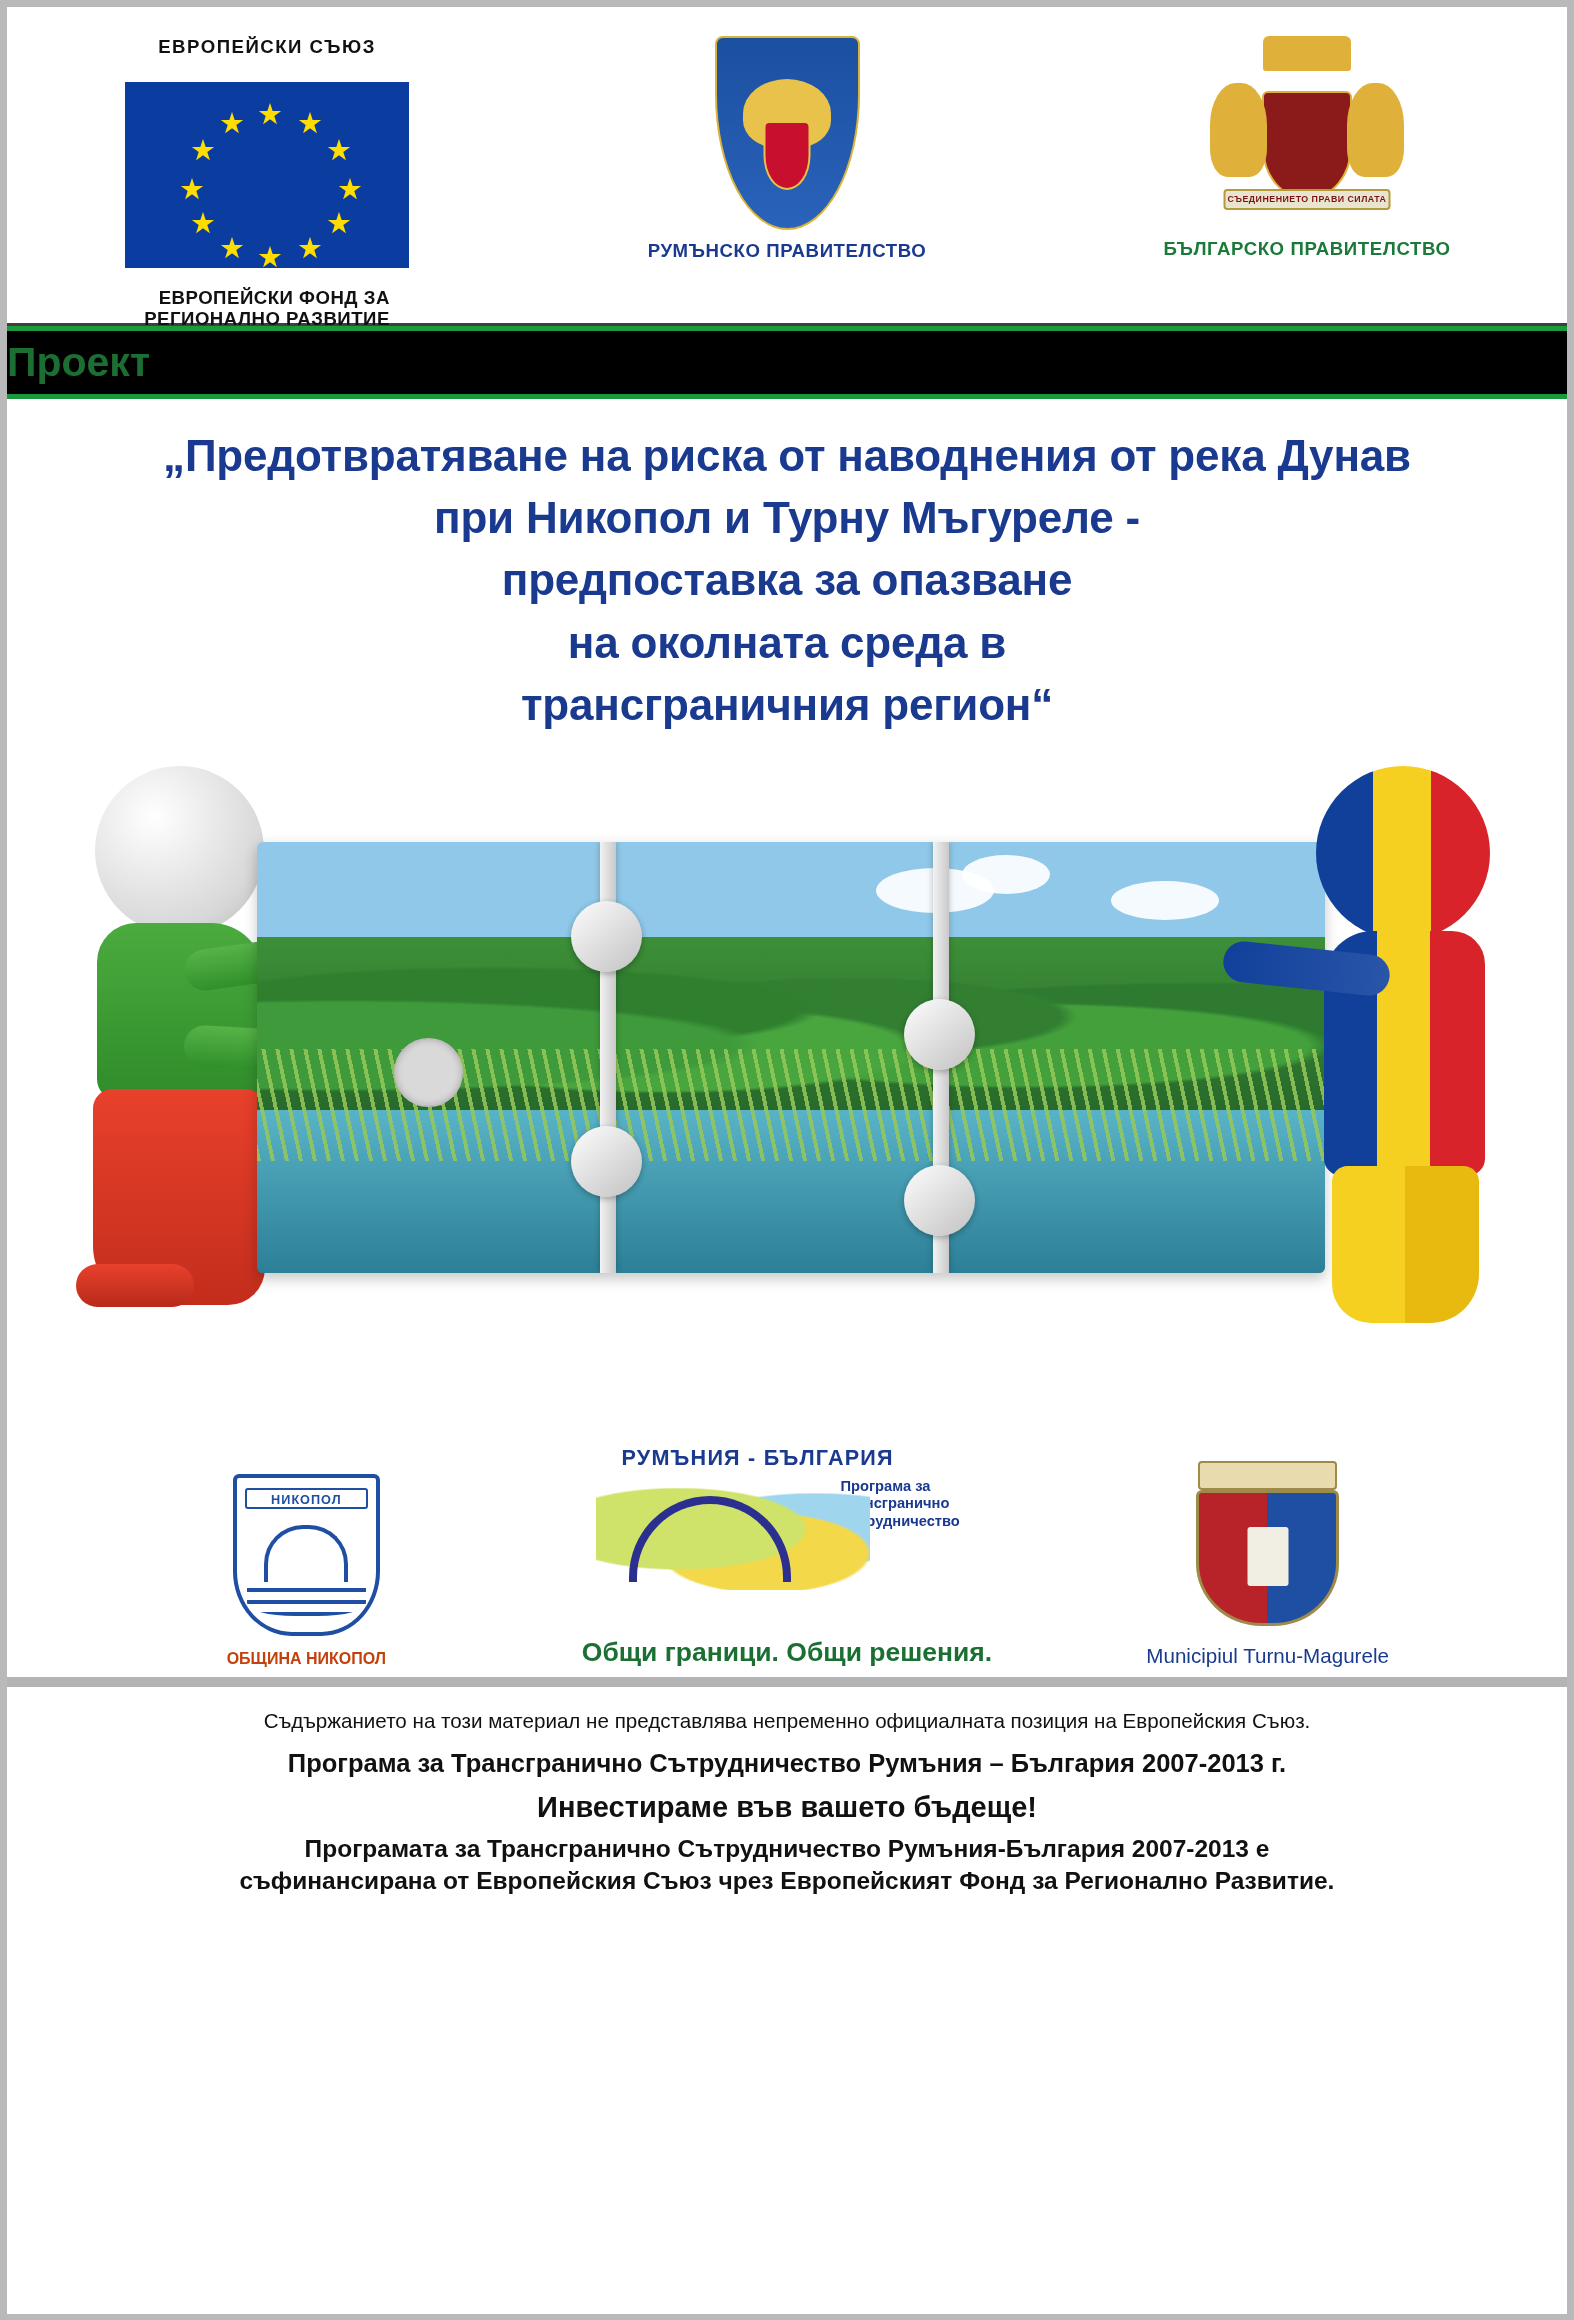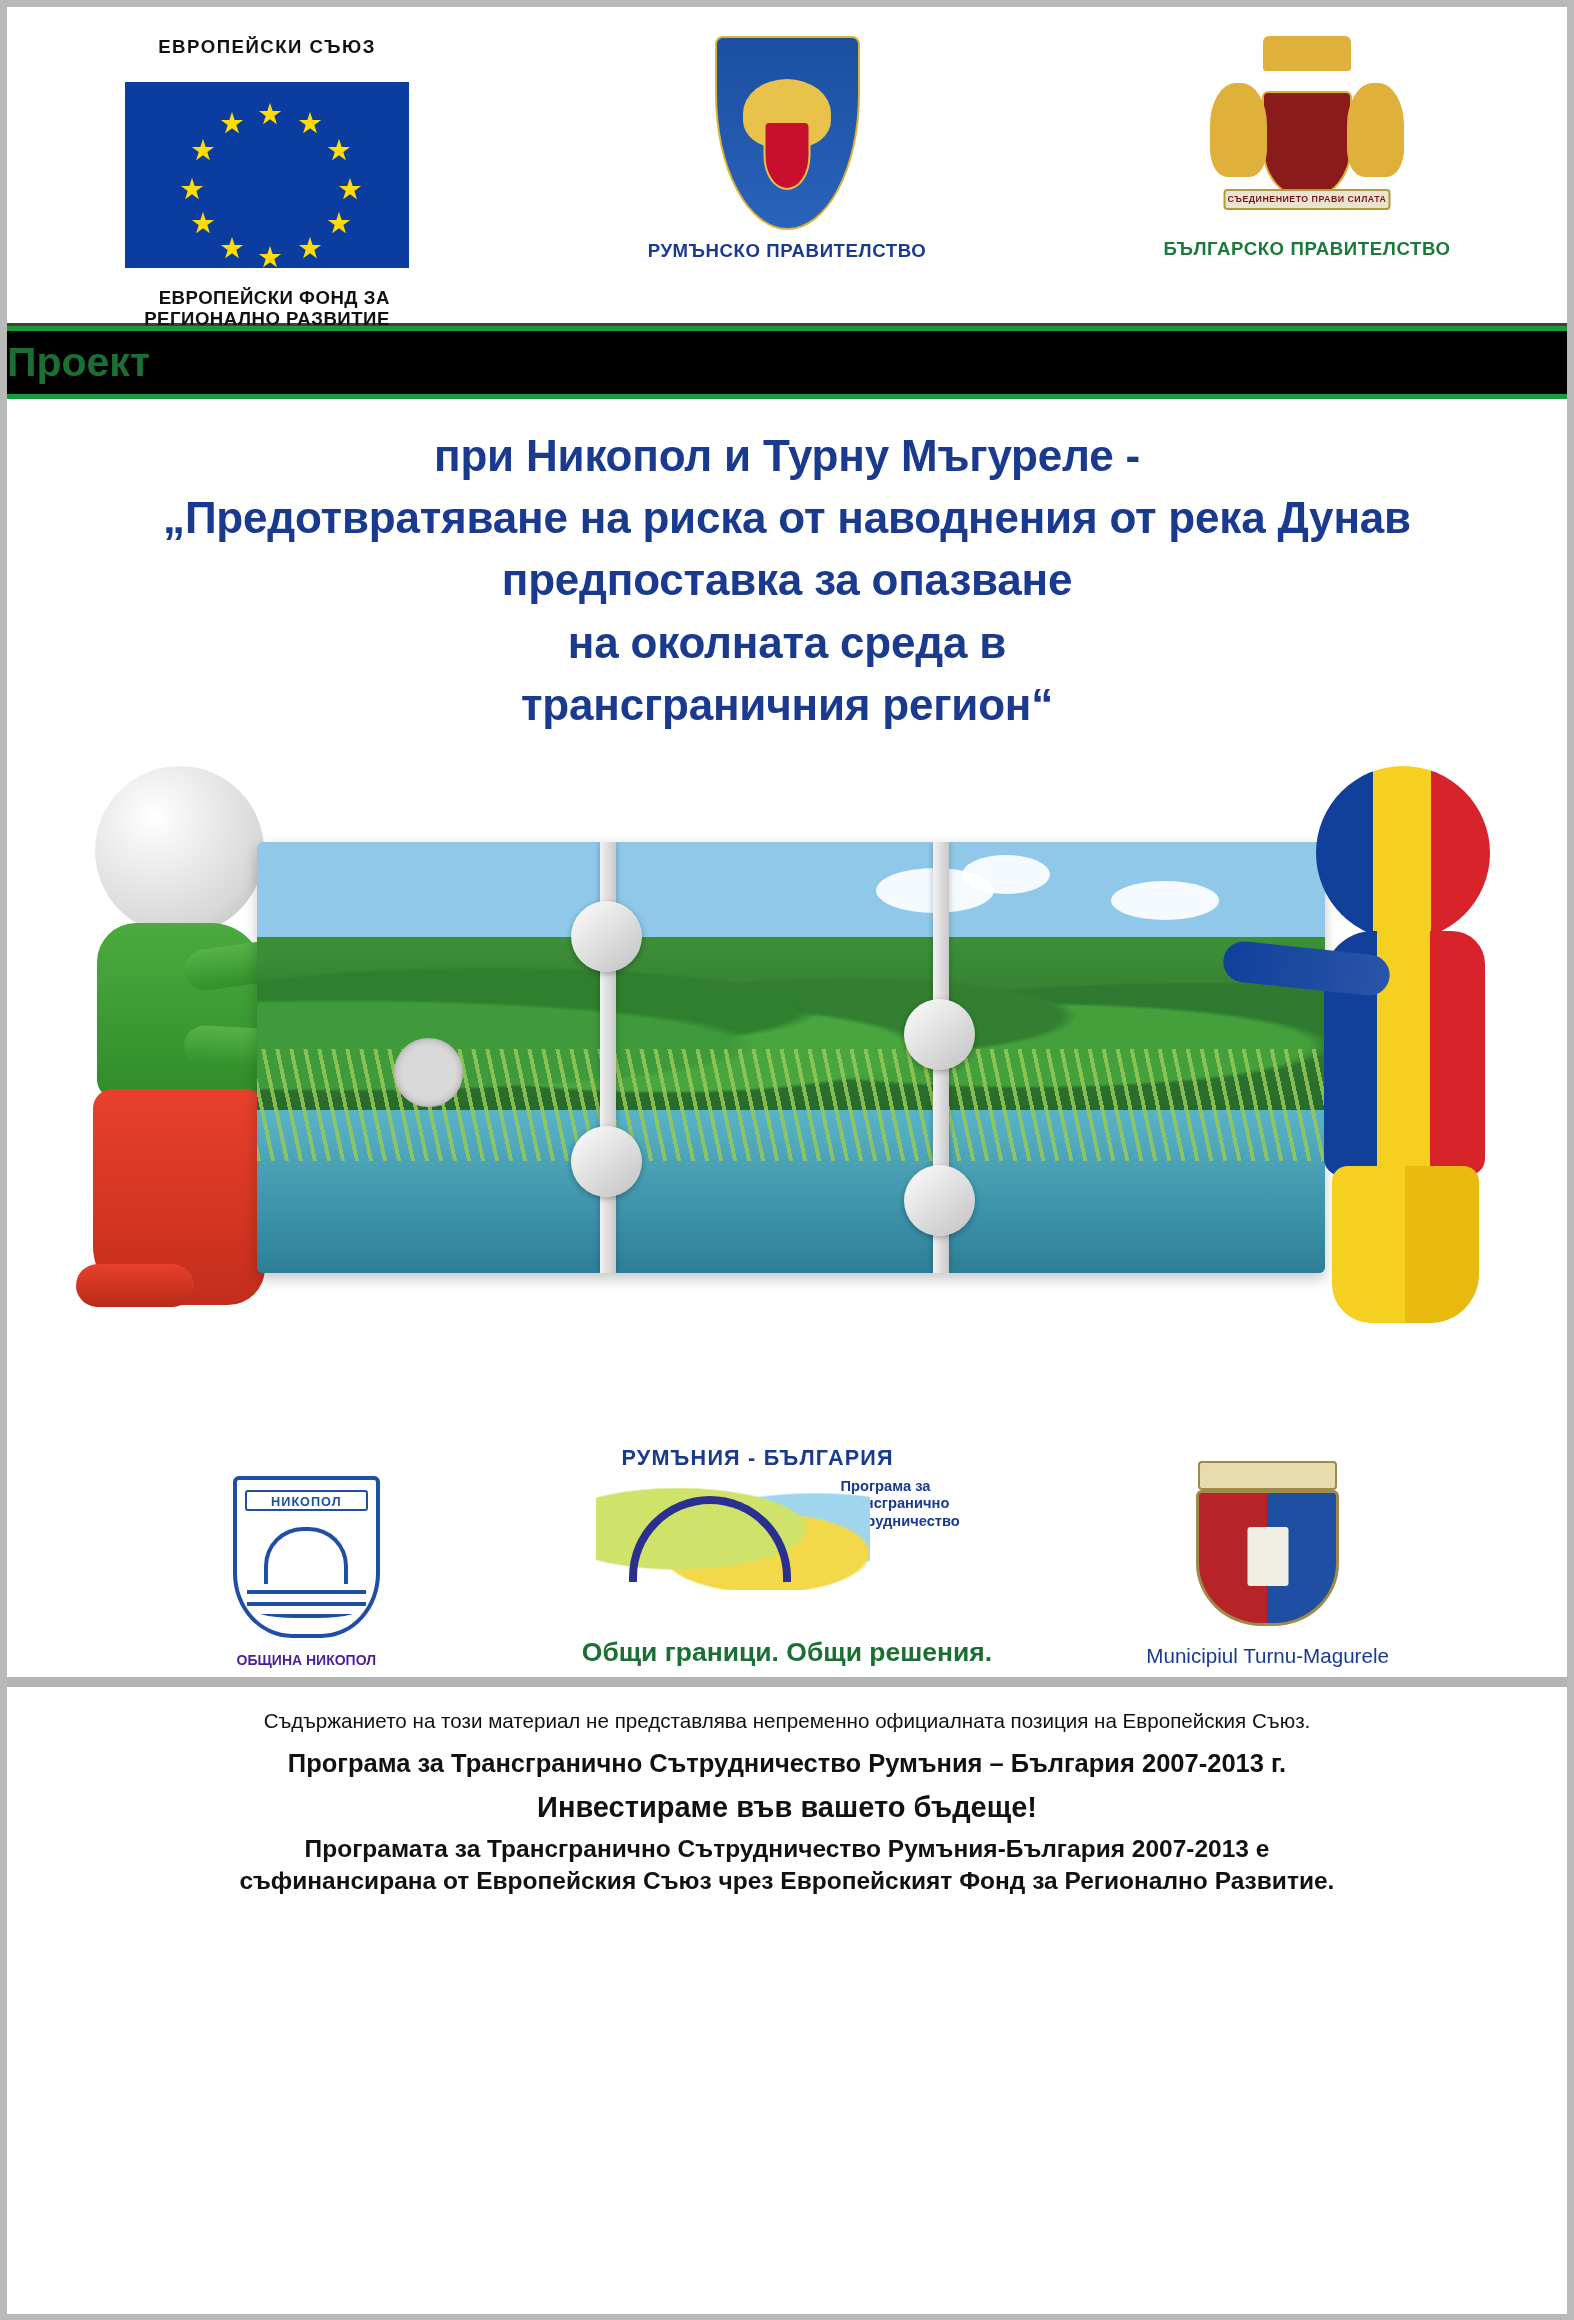--- a/index.html
+++ b/index.html
@@ -349,23 +349,23 @@
     border-radius: 39px 39px 0 0;
     border-bottom: none;
   }
   .nikopol-crest .waves {
     position: absolute; left: 9.8px; right: 9.8px; bottom: 15.7px; height: 33px;
     background: repeating-linear-gradient(0deg,#1f4fa3 0 3.9px, #fff 3.9px 11.8px);
     border-radius: 0 0 40% 40%;
   }
   .partner-caption {
     margin-top: 13.7px;
-    font-size: 14px;
-    font-weight: bold;
-    color: #4c1d95;
+    font-size: 16px;
+    font-weight: bold;
+    color: #c2410c;
   }
   .tm-caption {
     margin-top: 13.7px;
     font-size: 20.6px;
     color: #1a3a8f;
   }
   
   .prog-logo {
     width: 421px; height: 186px;
     position: relative;
@@ -496,22 +496,22 @@
       <div class="bg-caption">БЪЛГАРСКО ПРАВИТЕЛСТВО</div>
     </div>
 
   </div>
 
   <div class="project-bar">
     <span class="label">Проект</span>
   </div>
 
   <div class="title">
+    <div class="title-line">„Предотвратяване на риска от наводнения от река Дунав</div>
     <div class="title-line">при Никопол и Турну Мъгуреле -</div>
-    <div class="title-line">„Предотвратяване на риска от наводнения от река Дунав</div>
     <div class="title-line">предпоставка за опазване</div>
     <div class="title-line">на околната среда в</div>
     <div class="title-line">трансграничния регион“</div>
   </div>
 
   <div class="illustration">
 
     <div class="fig-left">
       <div class="head"></div>
       <div class="body"></div>

